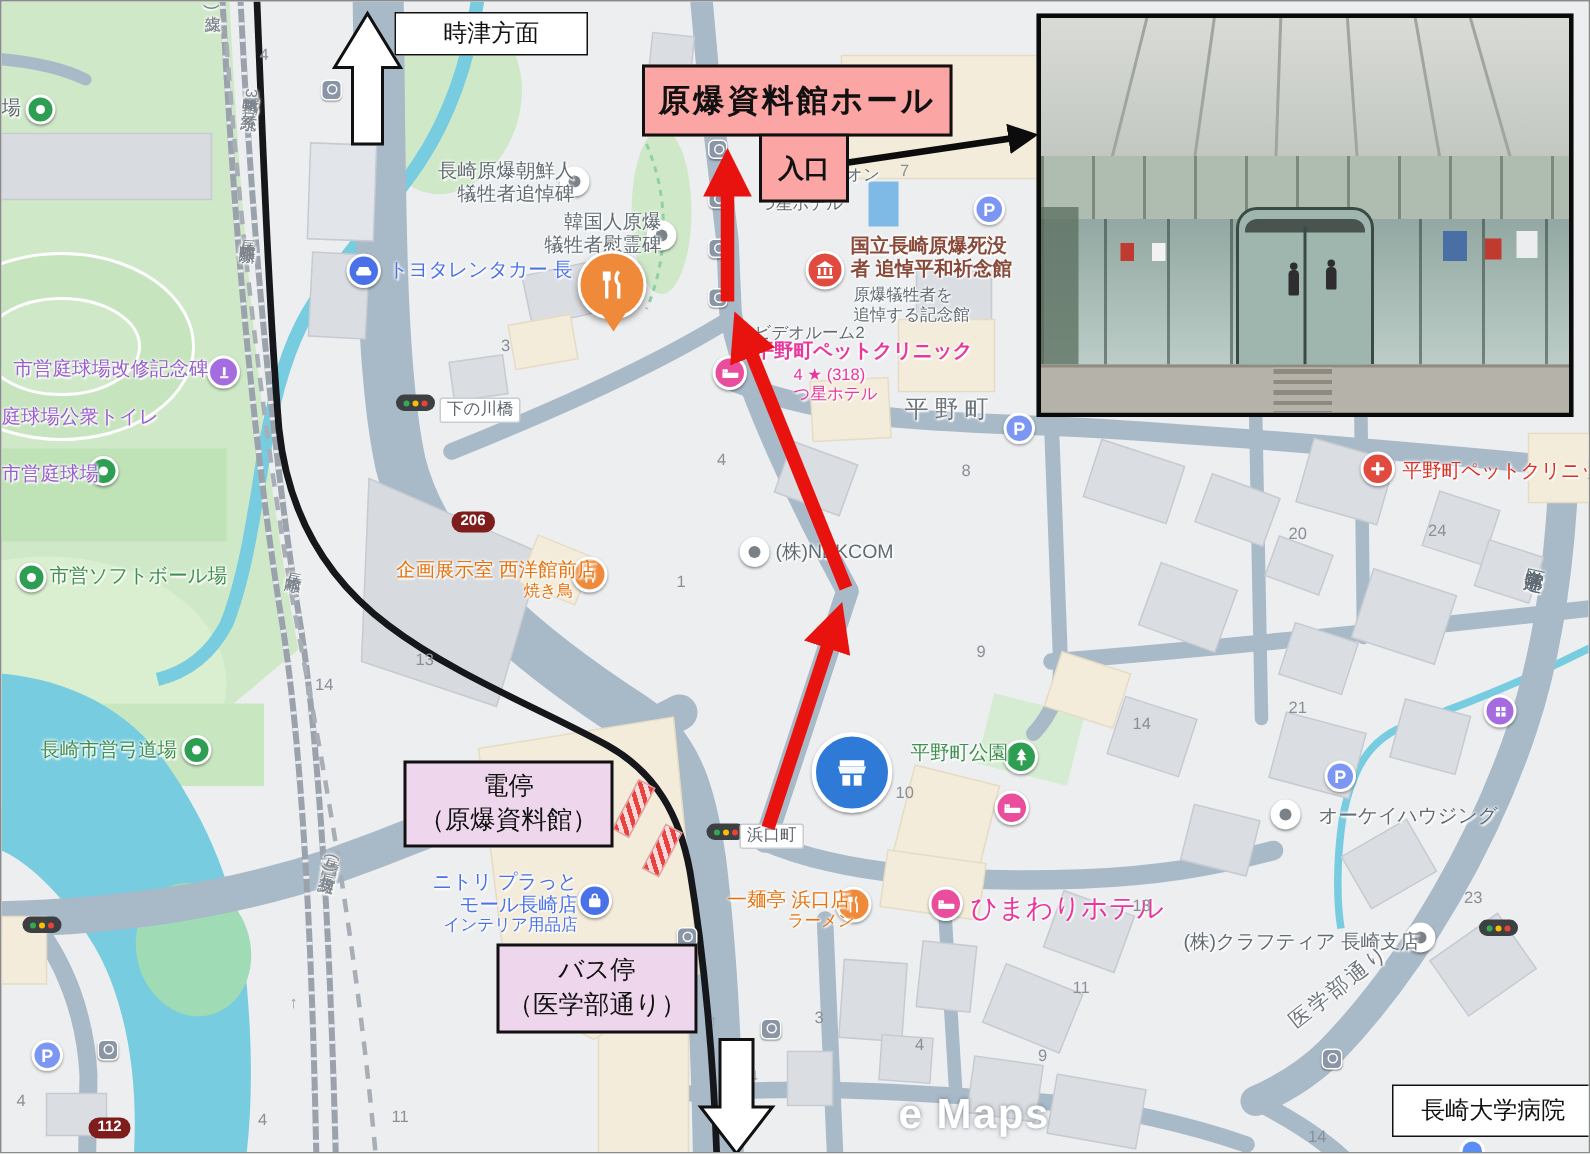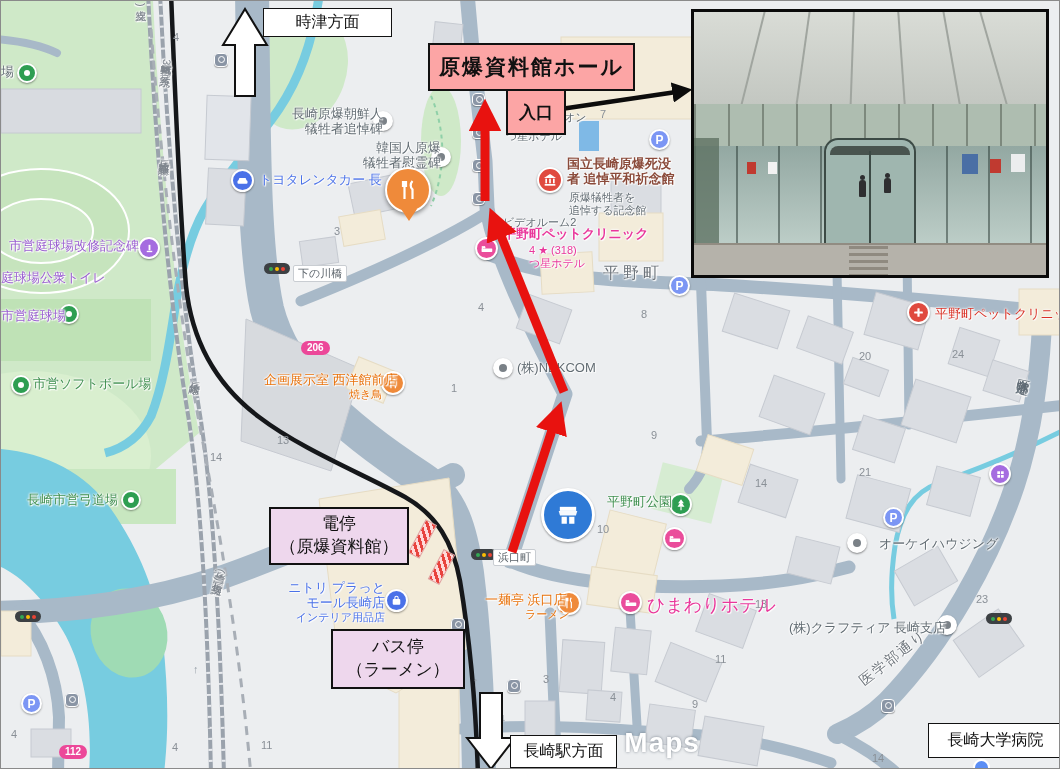--- a/index.html
+++ b/index.html
@@ -36,21 +36,21 @@
   .pic{position:absolute;width:21px;height:21px;border-radius:50%;background:#7c96f4;border:2px solid #fff;box-sizing:border-box;color:#fff;font-weight:bold;font-size:12px;display:flex;align-items:center;justify-content:center;box-shadow:0 1px 2px rgba(0,0,0,.35);}
   .tl{position:absolute;width:26px;height:11px;background:#3c4043;border-radius:6px;display:flex;align-items:center;justify-content:center;gap:2px;}
   .tl i{width:4px;height:4px;border-radius:50%;display:block;}
   .stop{position:absolute;width:14px;height:14px;border-radius:4px;background:#8a95a5;border:1.5px solid #fff;box-sizing:border-box;box-shadow:0 1px 1px rgba(0,0,0,.3);}
   .stop::after{content:"";position:absolute;left:3px;top:2px;width:5px;height:5px;border:1.5px solid #fff;border-radius:50%;}
   .platform{position:absolute;background:repeating-linear-gradient(45deg,#e8433e 0 3px,#ffd9d9 3px 6px);border:1px solid #e0a0a0;}
   
   .wbox{position:absolute;background:#fff;border:1.5px solid #111;color:#111;font-size:16px;display:flex;align-items:center;justify-content:center;z-index:10;}
   .ybox{position:absolute;background:#fca5a5;border:2.5px solid #111;color:#111;font-weight:bold;display:flex;align-items:center;justify-content:center;z-index:10;}
   .pbox{position:absolute;background:#eed7ed;border:2px solid #111;color:#111;font-size:17px;line-height:1.35;text-align:center;white-space:pre-line;display:flex;align-items:center;justify-content:center;z-index:10;}
-  .badge{position:absolute;background:#ec4899;color:#fff;font-size:10px;font-weight:bold;border-radius:7px;padding:1px 6px;line-height:1.2;}
+  .badge{position:absolute;background:#7f1d1d;color:#fff;font-size:10px;font-weight:bold;border-radius:7px;padding:1px 6px;line-height:1.2;}
   .oneway{position:absolute;color:#98a0a8;font-size:11px;}
   
   #lawson-box{position:absolute;left:537px;top:544px;width:84px;height:29px;background:#3679d3;border:1px solid #e8f0ff;color:#fff;font-weight:bold;font-size:17px;letter-spacing:.5px;display:flex;align-items:center;justify-content:center;box-shadow:0 1px 3px rgba(0,0,0,.35);}
   
   #horaiken-box{position:absolute;left:371px;top:224px;width:70px;height:38px;background:#e8762b;color:#fff;font-weight:bold;font-size:20px;display:flex;align-items:center;justify-content:center;box-shadow:0 1px 3px rgba(0,0,0,.4);}
   #horaiken-pin{position:absolute;left:384px;top:166px;width:46px;height:46px;background:#ef8a3a;border:2.5px solid #fff;border-radius:50%;box-sizing:border-box;display:flex;align-items:center;justify-content:center;box-shadow:0 2px 4px rgba(0,0,0,.45);z-index:6;}
   #horaiken-pin::after{content:"";position:absolute;left:14px;top:40px;border-left:8px solid transparent;border-right:8px solid transparent;border-top:12px solid #ef8a3a;}
   
   #photo{position:absolute;left:690px;top:8px;width:358px;height:269px;border:3px solid #0a0a0a;box-sizing:border-box;background:#b9beba;overflow:hidden;z-index:8;}
   #photo .canopy{position:absolute;left:0;top:0;width:100%;height:35%;background:linear-gradient(#d9dcd6,#c3c7c1);border-bottom:3px solid #8d928c;}
@@ -486,20 +486,19 @@
       <line x1="484" y1="200" x2="484" y2="112" stroke="#e8120f" stroke-width="9" marker-end="url(#mr)"></line>
     </g>
     <line x1="560" y1="108" x2="682" y2="90" stroke="#0c0c0c" stroke-width="4.5" marker-end="url(#mb)"></line>
     <polygon points="234,95 234,44 222,44 244,8 266,44 254,44 254,95" fill="#fff" stroke="#111" stroke-width="2"></polygon>
     <polygon points="479,692 479,737 466,737 490,768 514,737 501,737 501,692" fill="#fff" stroke="#111" stroke-width="2"></polygon>
   </svg>
 
   <div class="ybox" style="left:427px;top:42px;width:203px;height:44px;font-size:21px;letter-spacing:2px">原爆資料館ホール</div>
   <div class="ybox" style="left:505px;top:88px;width:56px;height:42px;font-size:17px">入口</div>
   <div class="wbox" style="left:262px;top:7px;width:127px;height:27px">時津方面</div>
-  <div class="wbox" style="left:509px;top:734px;width:105px;height:31px">長崎駅方面</div>
   <div class="wbox" style="left:927px;top:722px;width:133px;height:33px">長崎大学病院</div>
   <div class="pbox" style="left:268px;top:506px;width:136px;height:54px">電停
 （原爆資料館）</div>
   <div class="pbox" style="left:330px;top:628px;width:130px;height:56px">バス停
-（ラーメン）</div>
+（医学部通り）</div>
 
 </div>
 
 </body></html>

